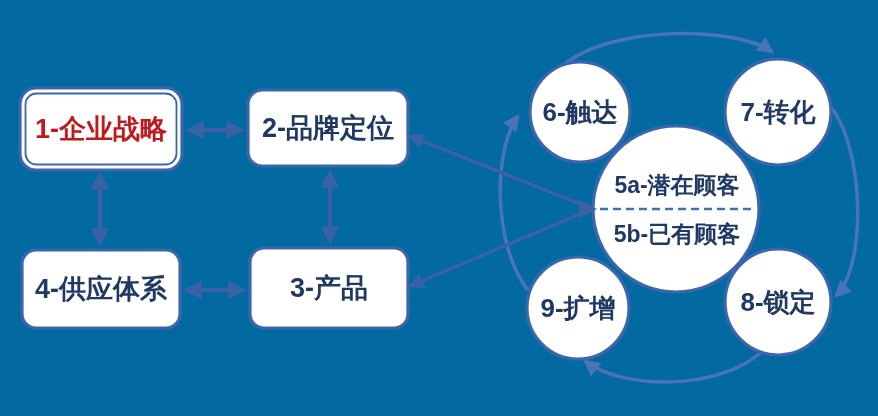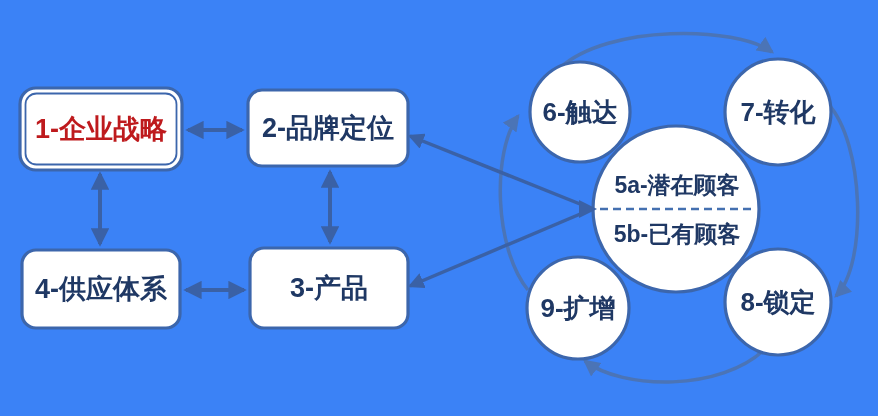--- a/index.html
+++ b/index.html
@@ -1,20 +1,20 @@
 <!DOCTYPE html>
 <html><head>
 <meta charset="utf-8">
 <style>
   html, body { margin: 0; padding: 0; background: #ffffff; }
   .stage {
     position: relative;
     width: 878px;
     height: 416px;
-    background: #3b82f6;
+    background: #0369a1;
     overflow: hidden;
     font-family: "Liberation Sans", sans-serif;
   }
   svg { display: block; }
   .shape { fill: #ffffff; stroke: #3C66AC; stroke-width: 3.2px; }
   .shape-inner { fill: none; stroke: #3C66AC; stroke-width: 1.8px; }
   .ln  { stroke: #3A61A6; stroke-width: 4px;   fill: none; }
   .diag{ stroke: #3A61A6; stroke-width: 3.5px; fill: none; }
   .arc { stroke: #4B74B6; stroke-width: 3.5px; fill: none; }
   .dashed { stroke: #4470B0; stroke-width: 2.6px; stroke-dasharray: 8 5; fill: none; }

